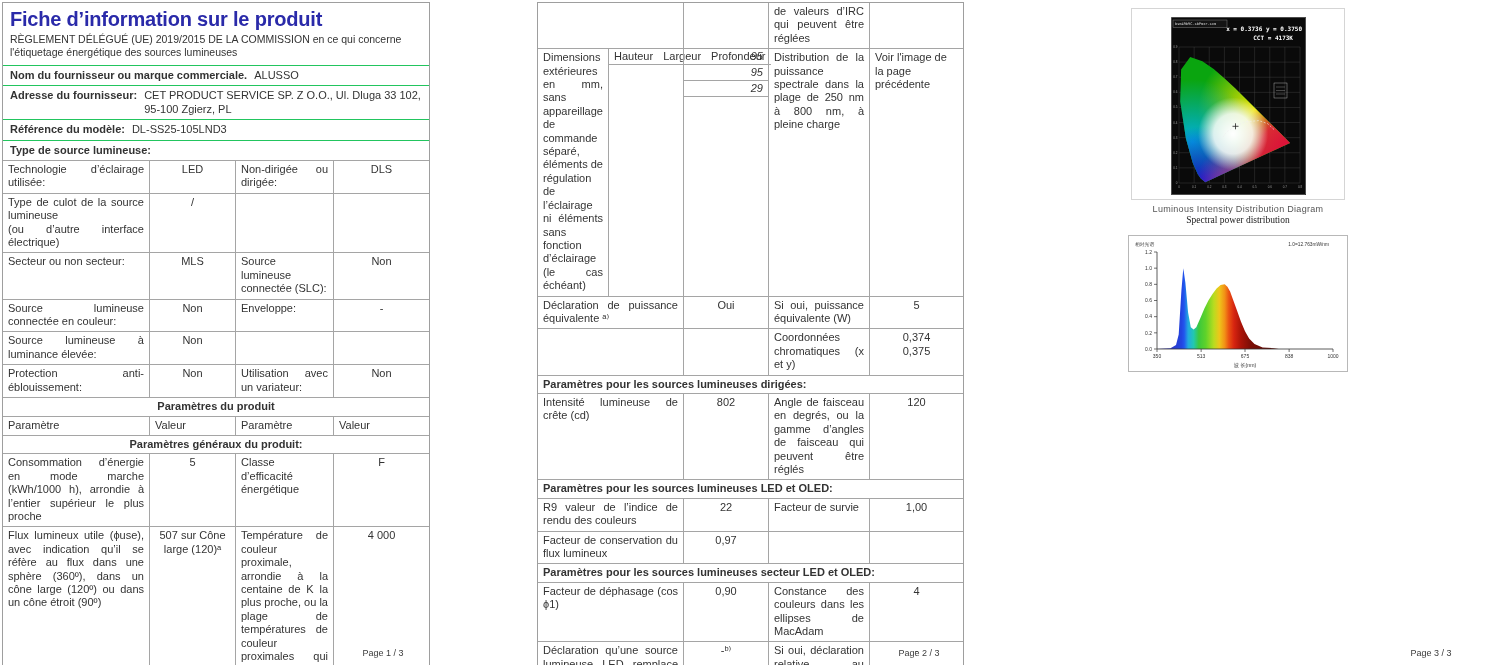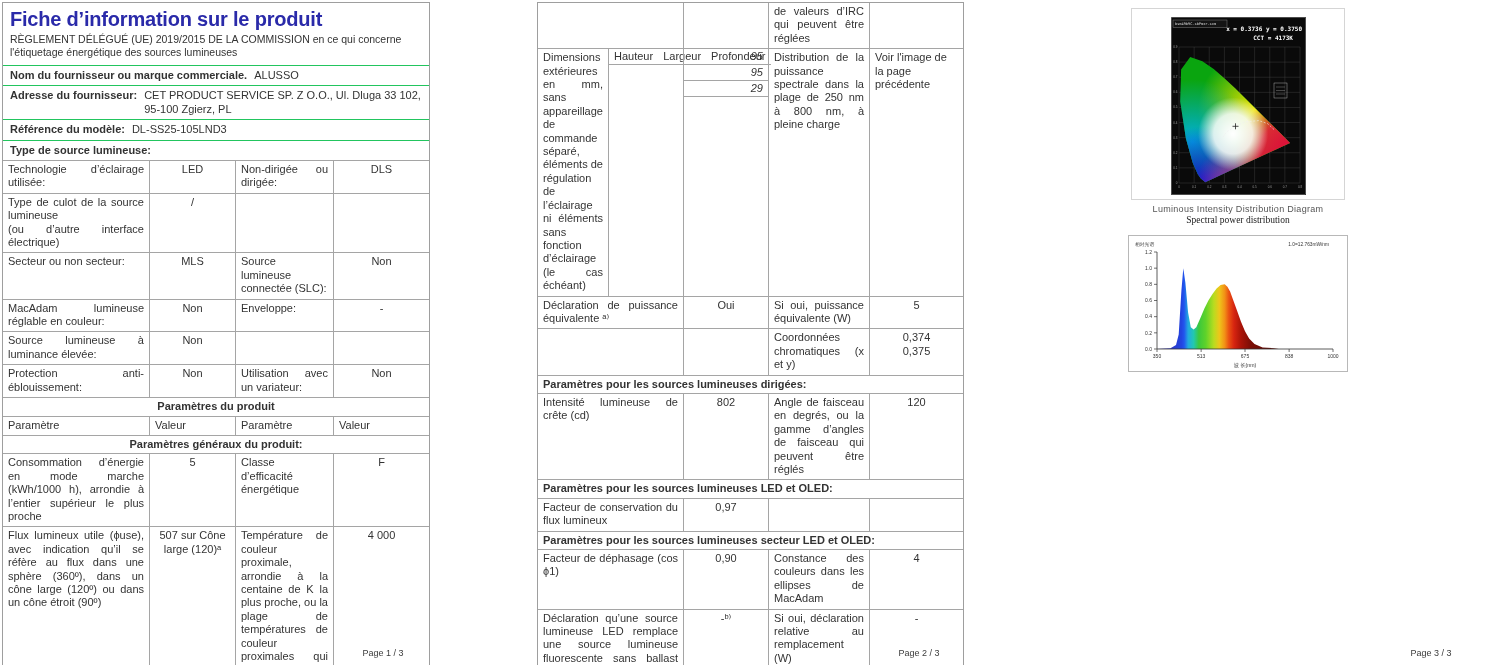--- a/index.html
+++ b/index.html
@@ -89,21 +89,21 @@
     <div class="t-cell p1c3 bl param"></div>
     <div class="t-cell p1c4 bl cen"></div>
   </div>
   <div class="t-row" style="min-height:27px">
     <div class="t-cell p1c1 param">Secteur ou non secteur:</div>
     <div class="t-cell p1c2 bl cen">MLS</div>
     <div class="t-cell p1c3 bl param">Source lumineuse connectée (SLC):</div>
     <div class="t-cell p1c4 bl cen">Non</div>
   </div>
   <div class="t-row" style="min-height:27px">
-    <div class="t-cell p1c1 param">MacAdam lumineuse réglable en couleur:</div>
+    <div class="t-cell p1c1 param">Source lumineuse connectée en couleur:</div>
     <div class="t-cell p1c2 bl cen">Non</div>
     <div class="t-cell p1c3 bl param">Enveloppe:</div>
     <div class="t-cell p1c4 bl cen">-</div>
   </div>
   <div class="t-row" style="min-height:27px">
     <div class="t-cell p1c1 param">Source lumineuse à luminance élevée:</div>
     <div class="t-cell p1c2 bl cen">Non</div>
     <div class="t-cell p1c3 bl param"></div>
     <div class="t-cell p1c4 bl cen"></div>
   </div>
@@ -184,20 +184,26 @@
 
     <div class="t-row" style="min-height:69px">
       <div class="t-cell p2c1 param">Intensité lumineuse de crête (cd)</div>
       <div class="t-cell p2c2 bl cen">802</div>
       <div class="t-cell p2c3 bl param">Angle de faisceau en degrés, ou la gamme d’angles de faisceau qui peuvent être réglés</div>
       <div class="t-cell p2c4 bl cen">120</div>
     </div>
 
     <div class="sec">Paramètres pour les sources lumineuses LED et OLED:</div>
 
+    <div class="t-row" style="min-height:27px">
+      <div class="t-cell p2c1 param">R9 valeur de l’indice de rendu des couleurs</div>
+      <div class="t-cell p2c2 bl cen">22</div>
+      <div class="t-cell p2c3 bl param">Facteur de survie</div>
+      <div class="t-cell p2c4 bl cen">1,00</div>
+    </div>
     <div class="t-row" style="min-height:28px">
       <div class="t-cell p2c1 param">Facteur de conservation du flux lumineux</div>
       <div class="t-cell p2c2 bl cen">0,97</div>
       <div class="t-cell p2c3 bl param"></div>
       <div class="t-cell p2c4 bl cen"></div>
     </div>
 
     <div class="sec">Paramètres pour les sources lumineuses secteur LED et OLED:</div>
 
     <div class="t-row" style="min-height:40px">

